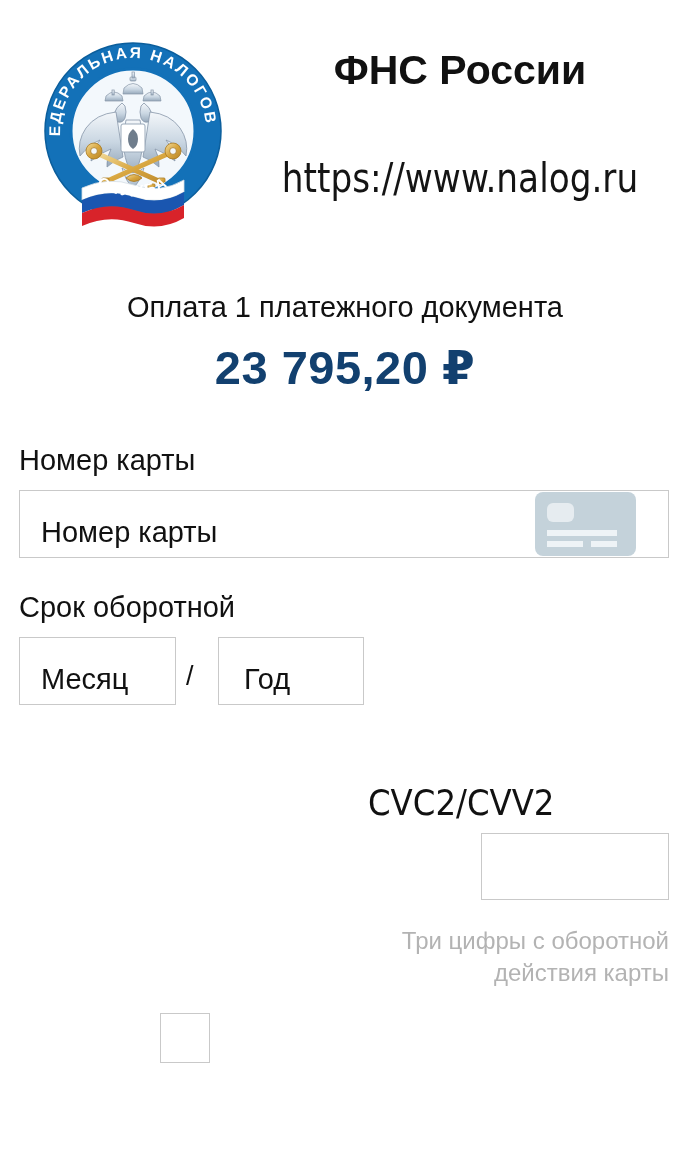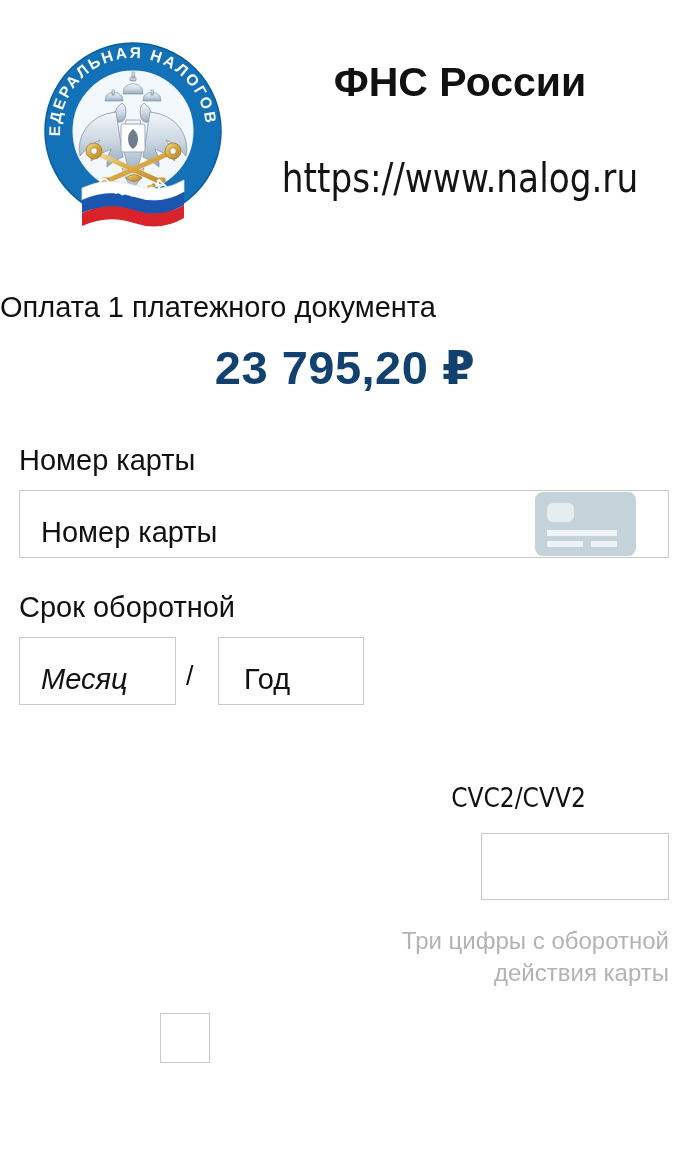--- a/index.html
+++ b/index.html
@@ -30,21 +30,21 @@
     left: 38px;
     top: 28px;
     width: 190px;
     height: 200px;
   }
   .emblem-svg { display: block; width: 190px; height: 200px; }
 
   .brand-title {
     position: absolute;
     left: 240px;
-    top: 62px;
+    top: 50px;
     width: 440px;
     text-align: center;
     font-size: 41px;
     font-weight: bold;
     letter-spacing: 0px;
     line-height: 1;
     color: #111111;
   }
   .brand-url {
     position: absolute;
@@ -60,21 +60,21 @@
     transform: scaleX(0.93);
     transform-origin: center center;
   }
 
   
   .pay-caption {
     position: absolute;
     left: 0;
     top: 293px;
     width: 690px;
-    text-align: left;
+    text-align: center;
     font-size: 29px;
     line-height: 1;
     color: #111111;
   }
   .pay-amount {
     position: absolute;
     left: 0;
     top: 344px;
     width: 690px;
     text-align: center;
@@ -143,40 +143,40 @@
   }
   .card-icon .line3 {
     position: absolute;
     left: 56px; top: 49px;
     width: 26px; height: 6px;
     background: #eef3f6;
   }
 
   
   #month-box { left: 19px; top: 637px; width: 157px; height: 68px; }
-  #month-ph  { left: 41px; top: 665px; font-style: italic; }
+  #month-ph  { left: 41px; top: 665px; }
   .slash {
     position: absolute;
     left: 186px;
     top: 663px;
     font-size: 27px;
     line-height: 1;
     color: #111111;
   }
   #year-box { left: 218px; top: 637px; width: 146px; height: 68px; }
   #year-ph  { left: 244px; top: 665px; }
 
   
   .label-cvc {
     position: absolute;
     left: 368px;
     top: 785px;
     width: 301px;
-    text-align: center;
-    font-size: 26px;
+    text-align: left;
+    font-size: 36px;
     line-height: 1;
     color: #111111;
     font-family: "DejaVu Sans Condensed", "Liberation Sans Narrow", "Liberation Sans", sans-serif;
   }
   #cvc-box { left: 481px; top: 833px; width: 188px; height: 67px; }
 
   .cvc-hint {
     position: absolute;
     left: 369px;
     top: 925px;

